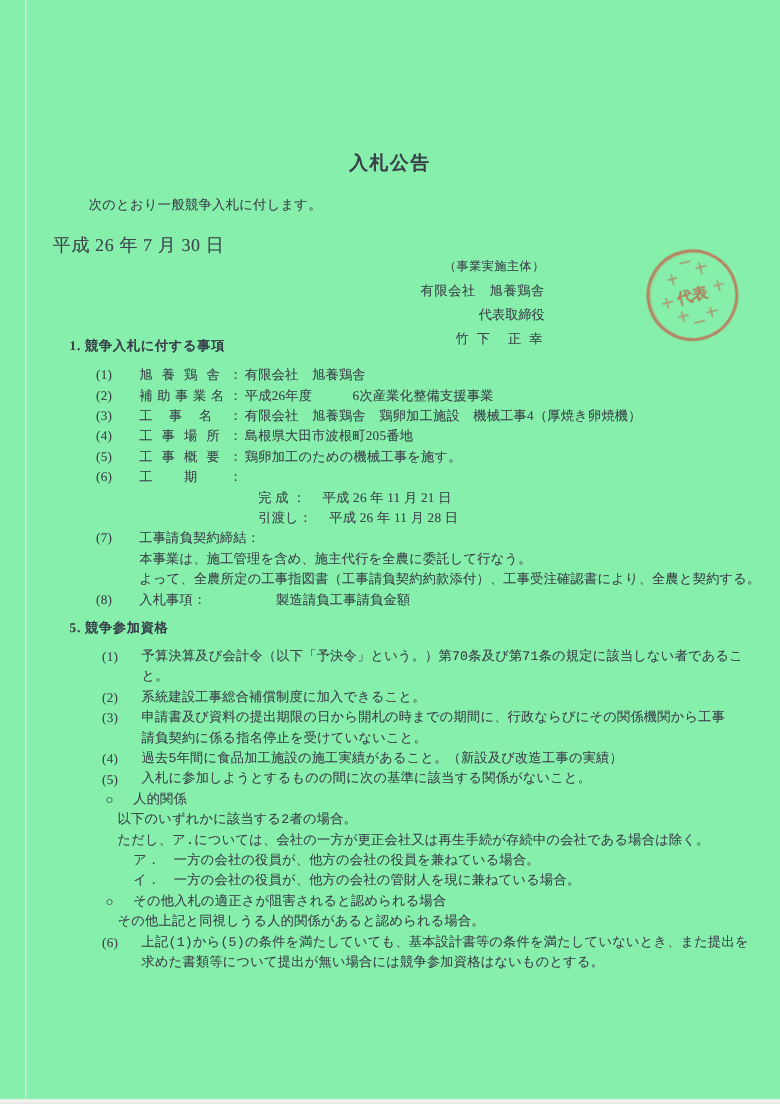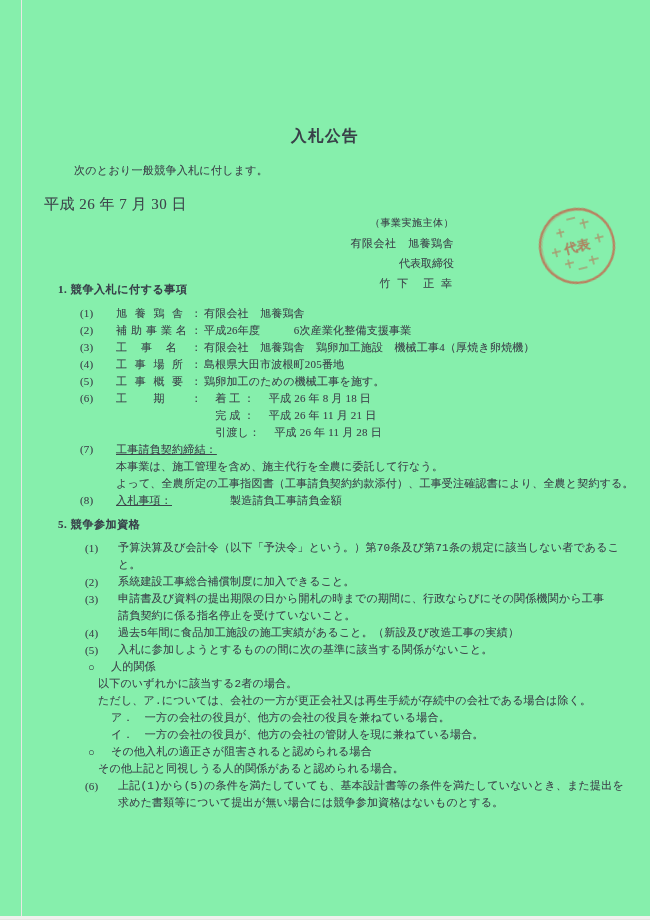--- a/index.html
+++ b/index.html
@@ -23,21 +23,21 @@
   .rep-name{letter-spacing:2px;white-space:pre;}
   .seal{position:absolute;left:533px;top:203px;}
   .sec{position:absolute;left:58px;font-size:11px;line-height:17px;letter-spacing:.2px;}
   #section1{top:281px;width:565px;}
   #section2{top:516px;width:582px;}
   .sec-heading{font-weight:700;letter-spacing:.6px;margin-bottom:7px;color:#38414a;}
   
   .s1row{display:flex;padding-left:22px;}
   .s1num{width:36px;flex:none;}
   .s1label{width:86px;flex:none;text-align:justify;text-align-last:justify;}
-  .s1label.wide{width:auto;text-align:right;text-align-last:auto;white-space:pre;text-decoration:underline;}
+  .s1label.wide{width:auto;text-align:right;text-align-last:auto;white-space:pre;}
   .s1value{white-space:pre;margin-left:2px;}
   .s1subv{padding-left:146px;white-space:pre;}
   .s1subl{padding-left:58px;white-space:pre;}
   
   .r2{display:flex;}
   .r2 .num{width:33px;flex:none;}
   .r2 .marker{width:23px;flex:none;}
   .r2 .txt{flex:1;font-family:Liberation Mono, monospace;}
   .r2.item{padding-left:27px;}
   .r2.cont{padding-left:60px;}
@@ -112,21 +112,20 @@
           <span class="s1value">島根県大田市波根町205番地</span>
         </div>
         <div class="s1row">
           <span class="s1num">(5)</span>
           <span class="s1label">工事概要：</span>
           <span class="s1value">鶏卵加工のための機械工事を施す。</span>
         </div>
         <div class="s1row">
           <span class="s1num">(6)</span>
           <span class="s1label">工期：</span>
-          <span class="s1value">　着 工 ：　 平成 26 年 8 月 18 日</span>
         </div>
         <div class="s1subv">　完 成 ：　 平成 26 年 11 月 21 日</div>
         <div class="s1subv">　引渡し：　 平成 26 年 11 月 28 日</div>
         <div class="s1row">
           <span class="s1num">(7)</span>
           <span class="s1label wide">工事請負契約締結：</span>
         </div>
         <div class="s1subl">本事業は、施工管理を含め、施主代行を全農に委託して行なう。</div>
         <div class="s1subl">よって、全農所定の工事指図書（工事請負契約約款添付）、工事受注確認書により、全農と契約する。</div>
         <div class="s1row">

